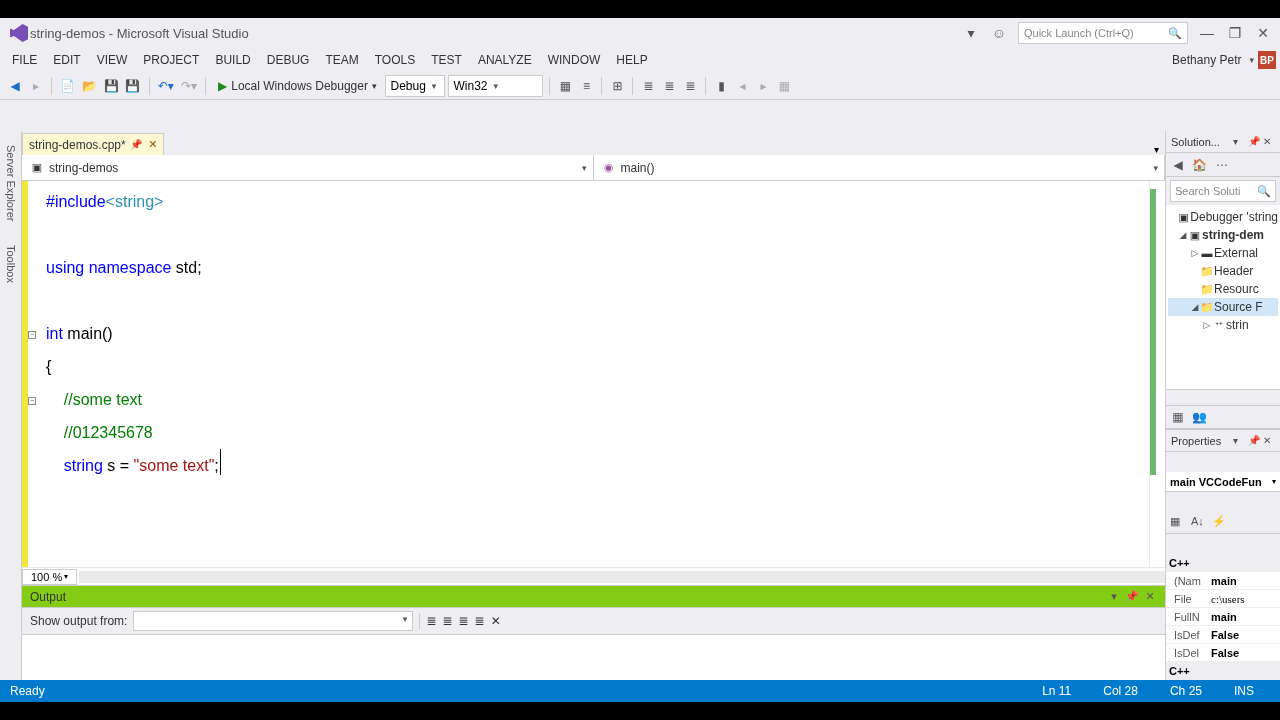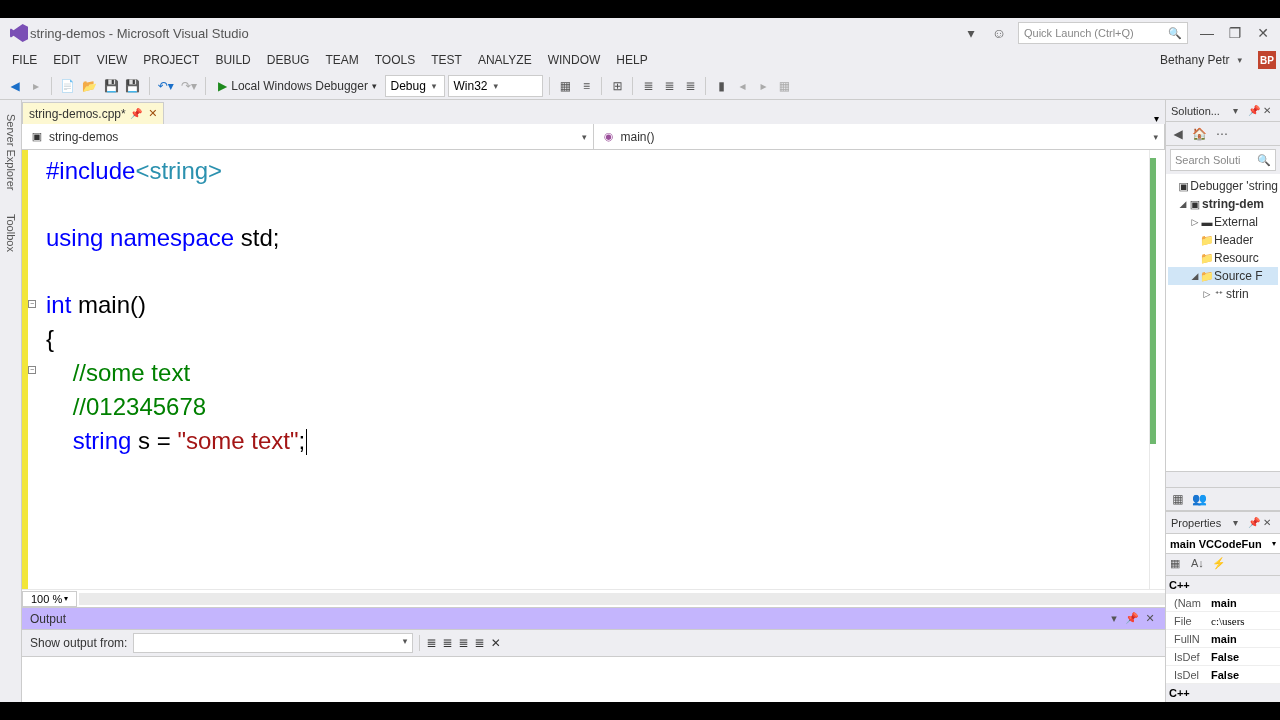--- a/index.html
+++ b/index.html
@@ -8,58 +8,58 @@
 .titlebar { height: 30px; background: #eeeef2; display: flex; align-items: center; padding: 0 8px; font-size: 12px; color: #333; }
 .titlebar .title { flex: 1; font-size: 13px; color: #555; }
 .titlebar .right-controls { display: flex; align-items: center; gap: 10px; }
 .titlebar .icon-btn { width: 18px; height: 18px; display: flex; align-items: center; justify-content: center; color: #555; font-size: 14px; cursor: pointer; }
 .quick-launch { width: 170px; height: 22px; border: 1px solid #ccc; background: #fff; padding: 0 5px; font-size: 11px; color: #888; display: flex; align-items: center; gap: 20px; }
 .quick-launch .search-icon { margin-left: auto; color: #555; }
 .menubar { height: 24px; background: #eeeef2; display: flex; align-items: center; padding: 0 4px; font-size: 12px; color: #333; }
 .menubar .item { padding: 3px 8px; cursor: pointer; }
 .menubar .spacer { flex: 1; }
 .menubar .user { padding: 3px 8px; color: #333; }
-.menubar .user-badge { width: 18px; height: 18px; background: #c1442e; color: #fff; font-size: 10px; display: flex; align-items: center; justify-content: center; margin-left: 16px; font-weight: bold; }
+.menubar .user-badge { width: 18px; height: 18px; background: #c1442e; color: #fff; font-size: 10px; display: flex; align-items: center; justify-content: center; margin-left: 4px; font-weight: bold; }
 .toolbar { height: 28px; background: #eeeef2; border-bottom: 1px solid #ccc; display: flex; align-items: center; padding: 0 6px; gap: 3px; }
 .toolbar .btn { min-width: 18px; height: 22px; display: flex; align-items: center; justify-content: center; cursor: pointer; color: #555; font-size: 12px; padding: 0 2px; }
 .toolbar .sep { width: 1px; height: 18px; background: #ccc; margin: 0 3px; }
 .toolbar .debug-btn { display: flex; align-items: center; gap: 4px; padding: 0 6px; font-size: 12px; color: #333; }
 .toolbar .debug-btn .play { color: #1d8a1d; }
 .toolbar .combo { height: 22px; border: 1px solid #ccc; background: #fff; font-size: 12px; padding: 0 4px; display: flex; align-items: center; min-width: 60px; }
 .toolbar .combo::after { content: "▾"; margin-left: 6px; font-size: 9px; color: #555; }
-.main { flex: 1; display: flex; overflow: hidden; }
+.main { flex: 1; display: flex; overflow: hidden; margin-top: 31px; }
 .left-sidebar { width: 22px; background: #eeeef2; border-right: 1px solid #ccc; display: flex; flex-direction: column; align-items: center; padding-top: 8px; gap: 12px; }
 .left-sidebar .tab-label { writing-mode: vertical-lr; font-size: 11px; color: #555; padding: 6px 2px; cursor: pointer; }
 .editor-col { flex: 1; display: flex; flex-direction: column; background: #fff; overflow: hidden; }
 .tabs { height: 24px; background: #eeeef2; display: flex; align-items: flex-end; }
 .tab { height: 22px; background: #fdf8d2; border: 1px solid #ccc; border-bottom: none; padding: 0 6px; display: flex; align-items: center; font-size: 12px; color: #333; gap: 5px; }
 .tab .pin { font-size: 10px; color: #888; }
 .tab .close { font-size: 11px; color: #a05010; cursor: pointer; }
 .crumb-bar { height: 26px; background: #fff; border-bottom: 1px solid #ccc; display: flex; }
 .crumb-bar .combo { flex: 1; border-right: 1px solid #ccc; display: flex; align-items: center; padding: 0 8px; font-size: 12px; color: #333; position: relative; }
 .crumb-bar .combo .ico { width: 14px; height: 14px; margin-right: 5px; display: inline-flex; align-items: center; justify-content: center; font-size: 11px; }
 .crumb-bar .combo::after { content: "▾"; position: absolute; right: 6px; font-size: 9px; color: #555; }
 .code-area { flex: 1; display: flex; overflow: hidden; background: #fff; position: relative; }
 .code-area .margin { width: 14px; background: #fff; border-right: 0; position: relative; }
 .code-area .change-bar { position: absolute; left: 0; top: 0; bottom: 0; width: 6px; background: #f2e63a; }
 .code-area .outline-marker { position: absolute; left: 6px; width: 8px; height: 8px; border: 1px solid #888; font-size: 7px; line-height: 6px; text-align: center; color: #555; background: #fff; }
-.code-area pre { flex: 1; font-family: Consolas, monospace; font-size: 24px; line-height: 33px; padding: 4px 10px; color: #000; white-space: pre; overflow: hidden; }
+.code-area pre { flex: 1; font-family: Consolas, monospace; font-size: 16px; line-height: 33px; padding: 4px 10px; color: #000; white-space: pre; overflow: hidden; }
 .code-area .kw-blue { color: #0000ff; }
 .code-area .kw-teal { color: #2b91af; }
 .code-area .comment { color: #008000; }
 .code-area .string { color: #a31515; }
 .code-area .right-strip { width: 16px; background: #fff; border-left: 1px solid #e8e8e8; position: relative; }
 .code-area .right-strip .mark-green { position: absolute; left: 0; top: 8px; width: 6px; height: 286px; background: #6fb96f; }
 .code-area .caret { display: inline-block; width: 1px; height: 26px; background: #000; vertical-align: text-bottom; margin-left: 1px; }
 .zoom-bar { height: 18px; background: #fff; border-top: 1px solid #e8e8e8; display: flex; align-items: center; font-size: 11px; }
 .zoom-bar .zoom { width: 55px; border: 1px solid #ccc; padding: 0 8px; display: flex; align-items: center; height: 16px; }
 .zoom-bar .zoom::after { content: "▾"; margin-left: auto; font-size: 8px; }
 .zoom-bar .track { flex: 1; height: 12px; background: #eaeaea; margin-left: 2px; position: relative; }
 .output-panel { height: 95px; background: #eeeef2; border-top: 1px solid #ccc; display: flex; flex-direction: column; }
-.output-panel .header { height: 22px; background: #c4b5fd; display: flex; align-items: center; padding: 0 8px; font-size: 12px; color: #333; border-bottom: 1px solid #ccc; }
+.output-panel .header { height: 22px; background: #84cc16; display: flex; align-items: center; padding: 0 8px; font-size: 12px; color: #333; border-bottom: 1px solid #ccc; }
 .output-panel .header .title { flex: 1; }
 .output-panel .header .icon { width: 14px; height: 14px; margin-left: 4px; cursor: pointer; font-size: 11px; color: #555; display: flex; align-items: center; justify-content: center; }
 .output-panel .toolbar2 { height: 26px; display: flex; align-items: center; padding: 0 8px; gap: 6px; font-size: 12px; color: #333; background: #eeeef2; }
 .output-panel .toolbar2 .combo { width: 280px; height: 20px; border: 1px solid #ccc; background: #fff; position: relative; }
 .output-panel .toolbar2 .combo::after { content: "▾"; position: absolute; right: 5px; top: 2px; font-size: 9px; color: #555; }
 .output-panel .body { flex: 1; background: #fff; border-top: 1px solid #ccc; }
 .right-col { width: 115px; display: flex; flex-direction: column; background: #eeeef2; border-left: 1px solid #ccc; overflow: hidden; }
 .panel-header { height: 22px; background: #eeeef2; display: flex; align-items: center; padding: 0 5px; font-size: 11px; color: #333; border-bottom: 1px solid #ccc; }
 .panel-header .title { flex: 1; overflow: hidden; white-space: nowrap; }
 .panel-header .icon { width: 12px; height: 12px; margin-left: 3px; cursor: pointer; font-size: 10px; color: #555; }
@@ -69,21 +69,21 @@
 .search-box .mag { margin-left: auto; color: #555; font-size: 11px; }
 .tree { flex: 1; background: #fff; font-size: 12px; padding: 3px 2px; overflow: hidden; }
 .tree .node { display: flex; align-items: center; height: 18px; white-space: nowrap; color: #333; cursor: pointer; }
 .tree .node .exp { width: 10px; font-size: 9px; color: #555; text-align: center; }
 .tree .node .ico { width: 14px; text-align: center; font-size: 11px; }
 .tree .node.sel { background: #d1e6f7; }
 .tree .indent1 { padding-left: 10px; }
 .tree .indent2 { padding-left: 22px; }
 .tree .indent3 { padding-left: 34px; }
 .hsbar { height: 16px; background: #eeeef2; border-top: 1px solid #ccc; }
-.props { display: flex; flex-direction: column; border-top: 1px solid #ccc; }
+.props { display: flex; flex-direction: column; border-top: 1px solid #ccc; gap: 20px; }
 .props .combo-row { height: 20px; border-bottom: 1px solid #ccc; background: #fff; font-size: 11px; padding: 0 4px; display: flex; align-items: center; position: relative; }
 .props .combo-row::after { content: "▾"; position: absolute; right: 4px; font-size: 8px; }
 .props .tbrow { height: 22px; display: flex; align-items: center; padding: 0 4px; gap: 5px; border-bottom: 1px solid #ccc; }
 .props .tbrow .ico { width: 16px; height: 16px; font-size: 11px; color: #555; }
 .props .grid { background: #fff; font-size: 11px; }
 .props .grid .row { display: flex; height: 18px; border-bottom: 1px solid #eee; align-items: center; }
 .props .grid .row.cat { background: #eeeef2; font-weight: bold; padding-left: 3px; }
 .props .grid .row .k { width: 42px; padding-left: 8px; overflow: hidden; color: #555; }
 .props .grid .row .v { flex: 1; padding-left: 3px; overflow: hidden; color: #000; font-weight: bold; }
 .statusbar { height: 22px; background: #007acc; color: #fff; display: flex; align-items: center; padding: 0 10px; font-size: 12px; }
@@ -345,13 +345,20 @@
               <div class="v">False</div>
             </div>
           <div class="row cat">
               <span>C++</span>
             </div>
         </div>
       </div>
     </div>
   </div>
 
+  <div class="statusbar">
+    <div class="left">Ready</div>
+    <div class="cell">Ln 11</div>
+    <div class="cell">Col 28</div>
+    <div class="cell">Ch 25</div>
+    <div class="cell">INS</div>
+  </div>
 </div>
 
 </body></html>

